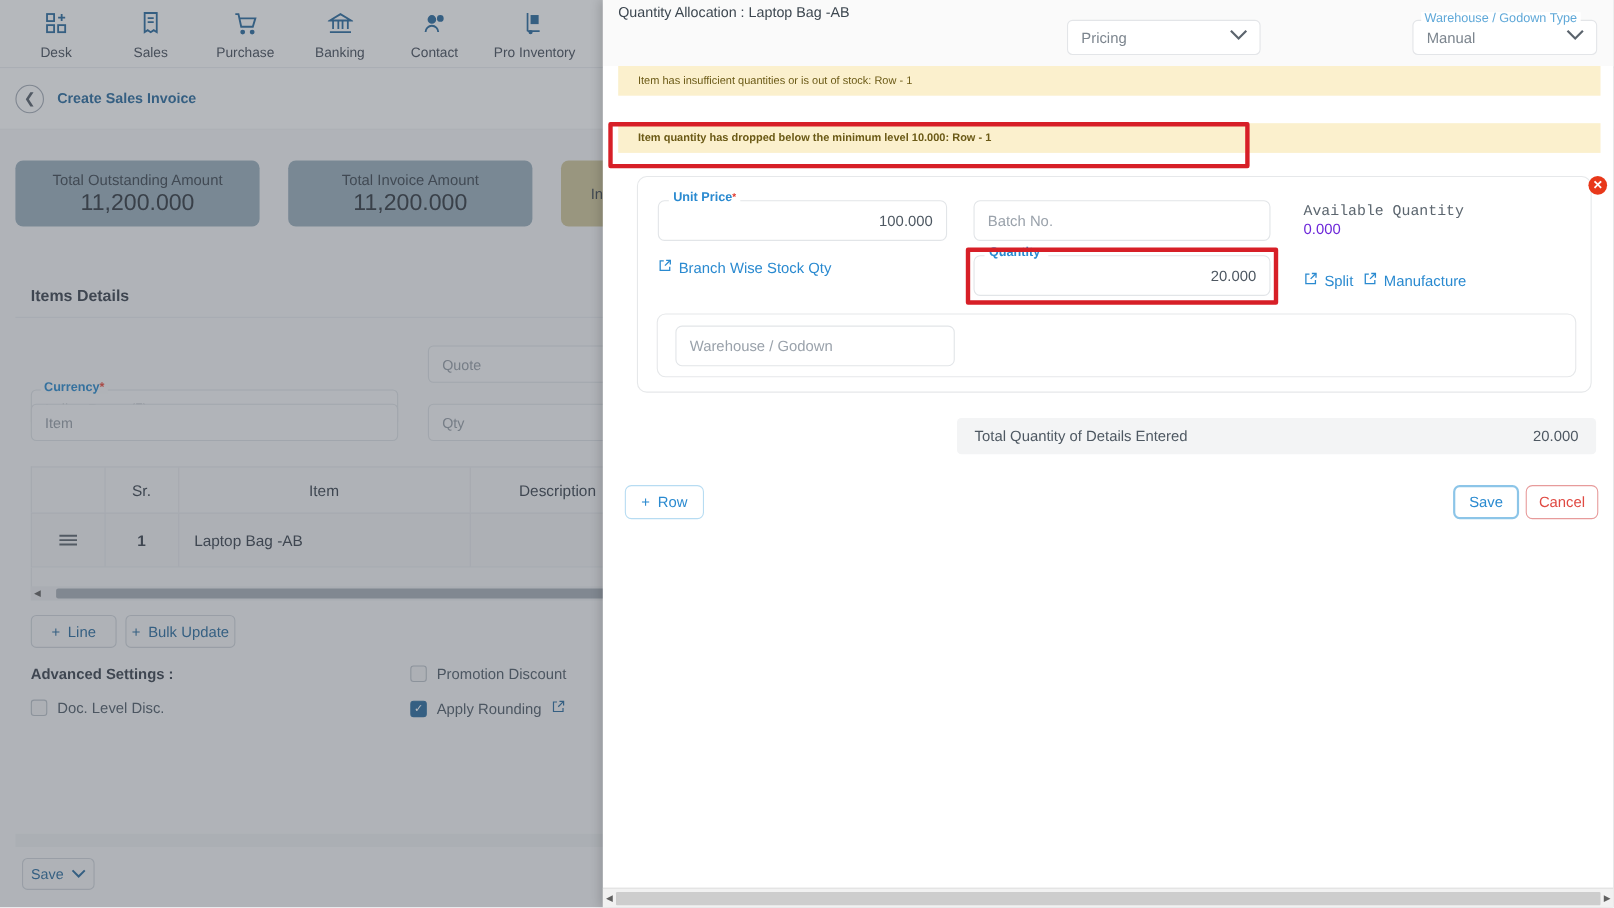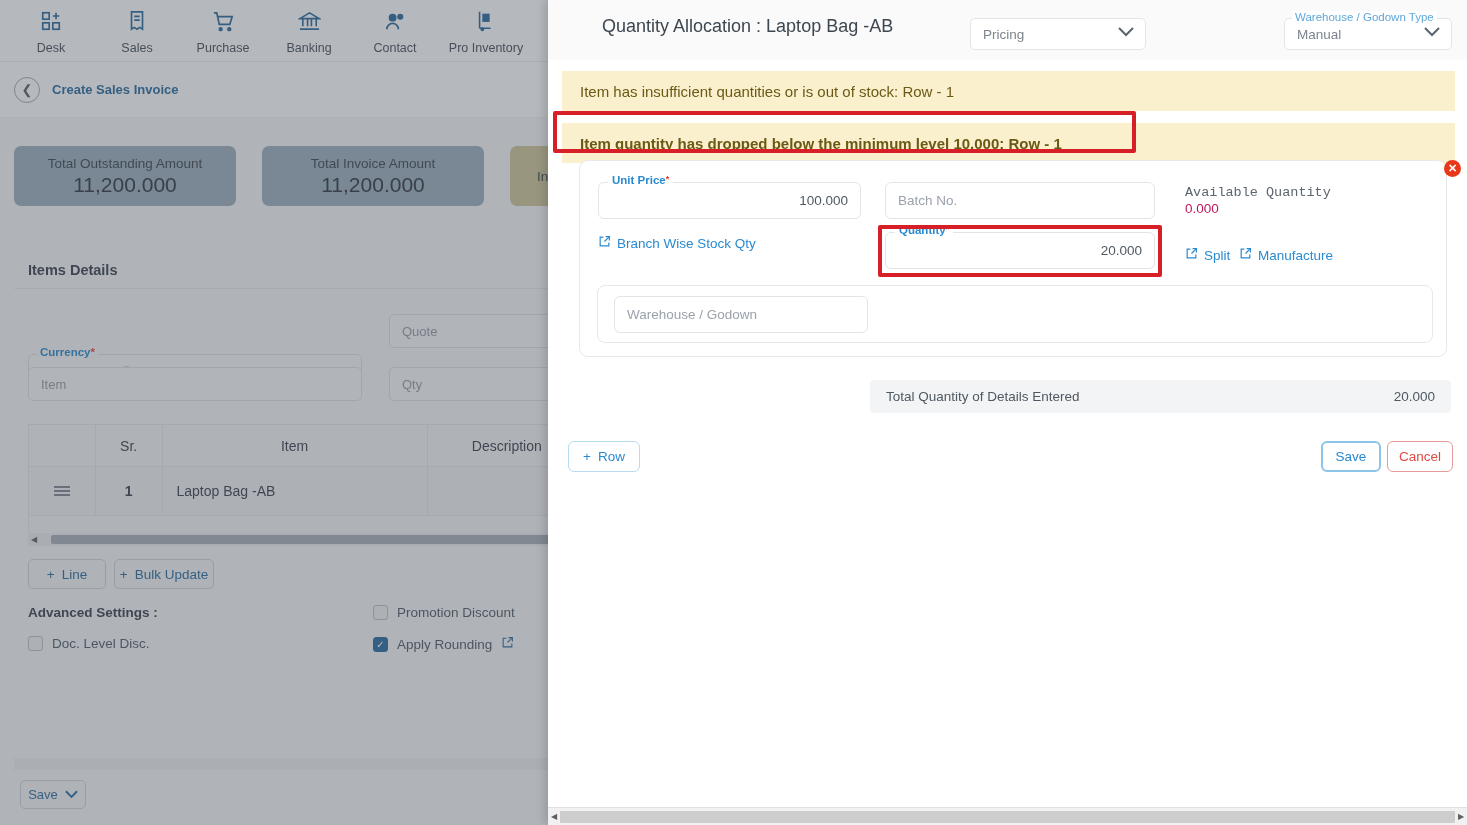--- a/index.html
+++ b/index.html
@@ -97,37 +97,37 @@
   .bg-botbar { position:absolute; left:14px; top:758px; width:1180px;height:12px;background:#e6e9eb; }
 
   
   #modal {
     position:absolute; left:548px; top:0; width:919px; height:825px;
     background:#ffffff; z-index:80;
     box-shadow:-3px 0 9px rgba(0,0,0,0.16);
     overflow:hidden;
   }
   .m-head { position:relative; height:60px; background:#fafafa; }
-  .m-title { position:absolute; left:14px; top:16px; font-size:18px; color:#3d4750;margin-left:40px; }
+  .m-title { position:absolute; left:14px; top:3px; font-size:13px; color:#3d4750; }
 
   .sel {
     position:absolute; height:32px; border:1px solid #e3e5e8; border-radius:5px;
     background:#fff; display:flex;align-items:center;padding:0 12px;
     font-size:13.5px; color:#7c858e;
   }
   .sel .chev { position:absolute; right:10px; top:7px; }
   .sel .flabel2 {
     position:absolute; top:-8px; left:7px; font-size:11.5px; color:#5fa8d8;
     background:#fff; padding:0 3px;
   }
 
   .warn {
-    position:absolute; left:14px; height:40px; background:#fbf0cd;
+    position:absolute; left:14px; height:27px; background:#fbf0cd;
     display:flex; align-items:center; padding-left:18px;
-    font-size:15px; color:#6b5a16;margin-top:11px;
+    font-size:10px; color:#6b5a16;
   }
   .warn.b { font-weight:bold; }
   .redbox {
     position:absolute; border:4px solid #d71f27; border-radius:2px; pointer-events:none;
   }
 
   .m-card {
     position:absolute; left:31px; top:160px; width:868px; height:197px;
     border:1px solid #e6e8ea; border-radius:9px; background:#fff;
   }
@@ -403,21 +403,21 @@
     <div class="m-field" style="left:18px;top:21px;width:263px;">
       <span class="flabel3"><span>Unit Price</span><i>*</i></span>
       <span class="val">100.000</span>
     </div>
 
     <div class="m-field" style="left:305px;top:21px;width:270px;">
       <span class="ph">Batch No.</span>
     </div>
 
     <div class="statlbl" style="left:605px;top:24px;font-family:Liberation Mono, monospace;">Available Quantity</div>
-    <div class="statlbl" style="left:605px;top:40px;color:#be185d;">0.000</div>
+    <div class="statlbl" style="left:605px;top:40px;color:#6d28d9;">0.000</div>
 
     <div class="lnk" style="left:18px;top:74px;">
       <span>
         <svg width="13" height="13" viewBox="0 0 24 24" fill="none" stroke="#2a8ad0" stroke-width="2.2">
           <path d="M10 4H4v16h16v-6"></path>
             <path d="M14 3h7v7"></path>
             <path d="M21 3l-9 9"></path>
           </svg>
       </span>
       <span>Branch Wise Stock Qty</span>

